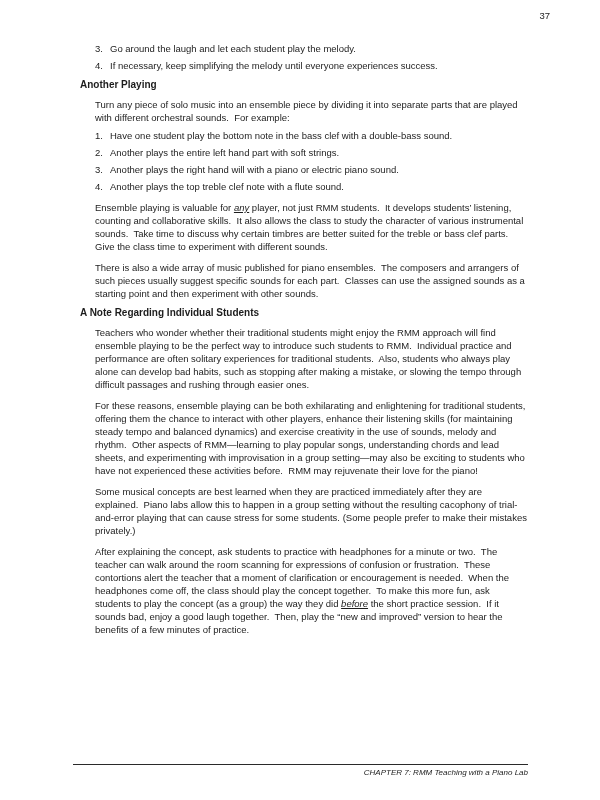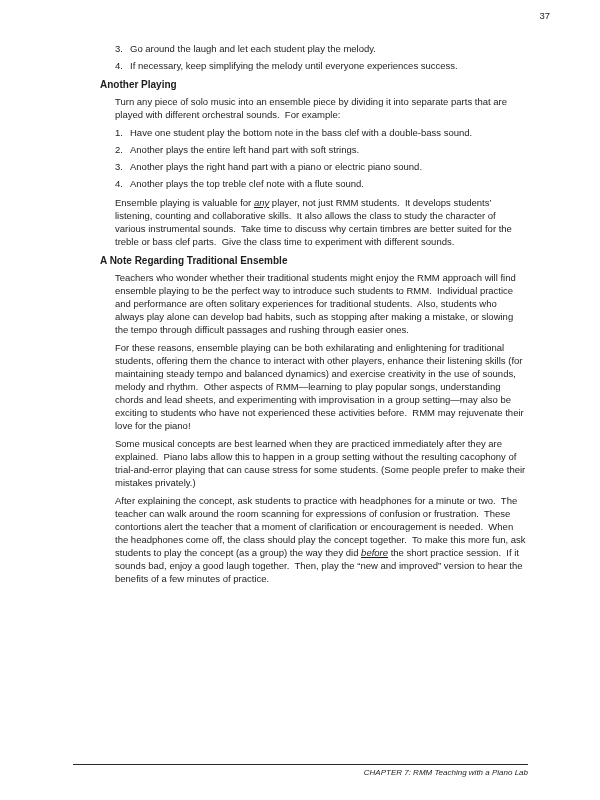--- a/index.html
+++ b/index.html
@@ -6,39 +6,39 @@
   body {
     width: 600px; height: 800px;
     background: #ffffff;
     font-family: "Liberation Sans", sans-serif;
     color: #1d1d1d;
   }
   .page {
     position: relative;
     width: 600px; height: 788px;
     box-sizing: border-box;
-    padding: 40px 73px 40px 100px;
+    padding: 40px 73px 40px 80px;
     overflow: hidden;
     background: #ffffff;
   }
   .page-number {
     position: absolute;
     top: 10px; right: 50px;
     font-size: 9.5px;
   }
   h2 {
     font-size: 10px;
     font-weight: bold;
     margin: 7px 0 5px 0;
   }
   h2.big-gap { margin-top: 22px; }
   p.body {
     font-size: 9.5px;
     line-height: 13px;
-    margin: 0 0 5px 15px;
+    margin: 8px 0 5px 15px;
     white-space: pre-wrap;
   }
   .list {
     margin: 2px 0 6px 15px;
   }
   .list-item {
     display: flex;
     font-size: 9.5px;
     line-height: 13px;
     margin-bottom: 4px;
@@ -93,32 +93,33 @@
     <div class="list-item">
       <span class="num">1.</span>
       <span class="li-text">Have one student play the bottom note in the bass clef with a double-bass sound.</span>
     </div>
     <div class="list-item">
       <span class="num">2.</span>
       <span class="li-text">Another plays the entire left hand part with soft strings.</span>
     </div>
     <div class="list-item">
       <span class="num">3.</span>
-      <span class="li-text">Another plays the right hand part with a piano or electric piano sound.</span>
+      <span class="li-text">Another plays the right hand will with a piano or electric piano sound.</span>
     </div>
     <div class="list-item">
       <span class="num">4.</span>
       <span class="li-text">Another plays the top treble clef note with a flute sound.</span>
     </div>
   </div>
 
   <p class="body"><span>Ensemble playing is valuable for </span><em>any</em><span> player, not just RMM students.  It develops students’ listening, counting and collaborative skills.  It also allows the class to study the character of various instrumental sounds.  Take time to discuss why certain timbres are better suited for the treble or bass clef parts.  Give the class time to experiment with different sounds.</span></p>
 
+  <p class="body">There is also a wide array of music published for piano ensembles.  The composers and arrangers of such pieces usually suggest specific sounds for each part.  Classes can use the assigned sounds as a starting point and then experiment with other sounds.</p>
 
-  <h2>A Note Regarding Traditional Ensemble</h2>
+  <h2>A Note Regarding Individual Students</h2>
 
   <p class="body">Teachers who wonder whether their traditional students might enjoy the RMM approach will find ensemble playing to be the perfect way to introduce such students to RMM.  Individual practice and performance are often solitary experiences for traditional students.  Also, students who always play alone can develop bad habits, such as stopping after making a mistake, or slowing the tempo through difficult passages and rushing through easier ones.</p>
 
   <p class="body">For these reasons, ensemble playing can be both exhilarating and enlightening for traditional students, offering them the chance to interact with other players, enhance their listening skills (for maintaining steady tempo and balanced dynamics) and exercise creativity in the use of sounds, melody and rhythm.  Other aspects of RMM—learning to play popular songs, understanding chords and lead sheets, and experimenting with improvisation in a group setting—may also be exciting to students who have not experienced these activities before.  RMM may rejuvenate their love for the piano!</p>
 
 
   <p class="body">Some musical concepts are best learned when they are practiced immediately after they are explained.  Piano labs allow this to happen in a group setting without the resulting cacophony of trial-and-error playing that can cause stress for some students. (Some people prefer to make their mistakes privately.)</p>
 
   <p class="body"><span>After explaining the concept, ask students to practice with headphones for a minute or two.  The teacher can walk around the room scanning for expressions of confusion or frustration.  These contortions alert the teacher that a moment of clarification or encouragement is needed.  When the headphones come off, the class should play the concept together.  To make this more fun, ask students to play the concept (as a group) the way they did </span><em>before</em><span> the short practice session.  If it sounds bad, enjoy a good laugh together.  Then, play the “new and improved” version to hear the benefits of a few minutes of practice.</span></p>
 

